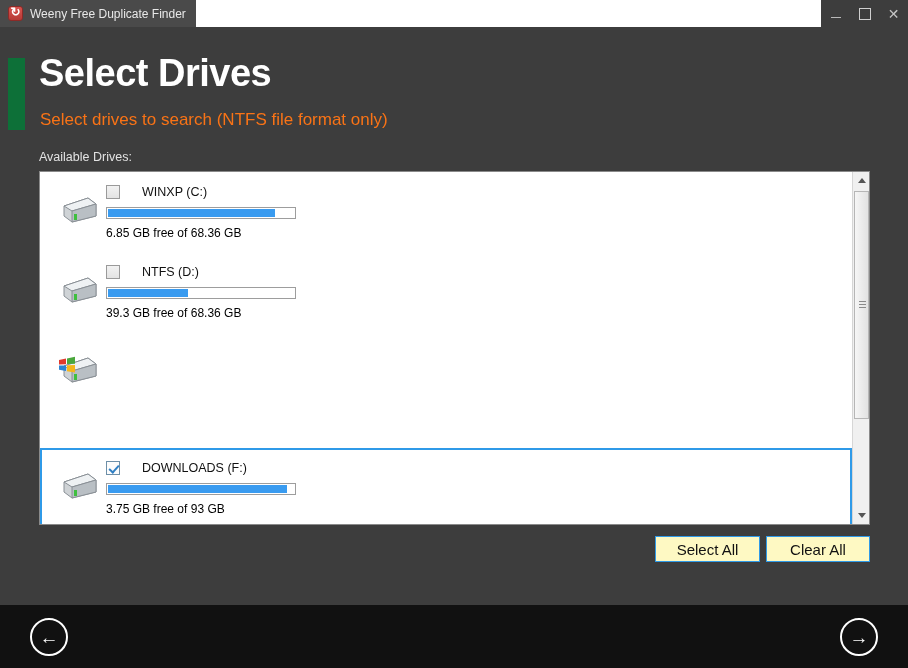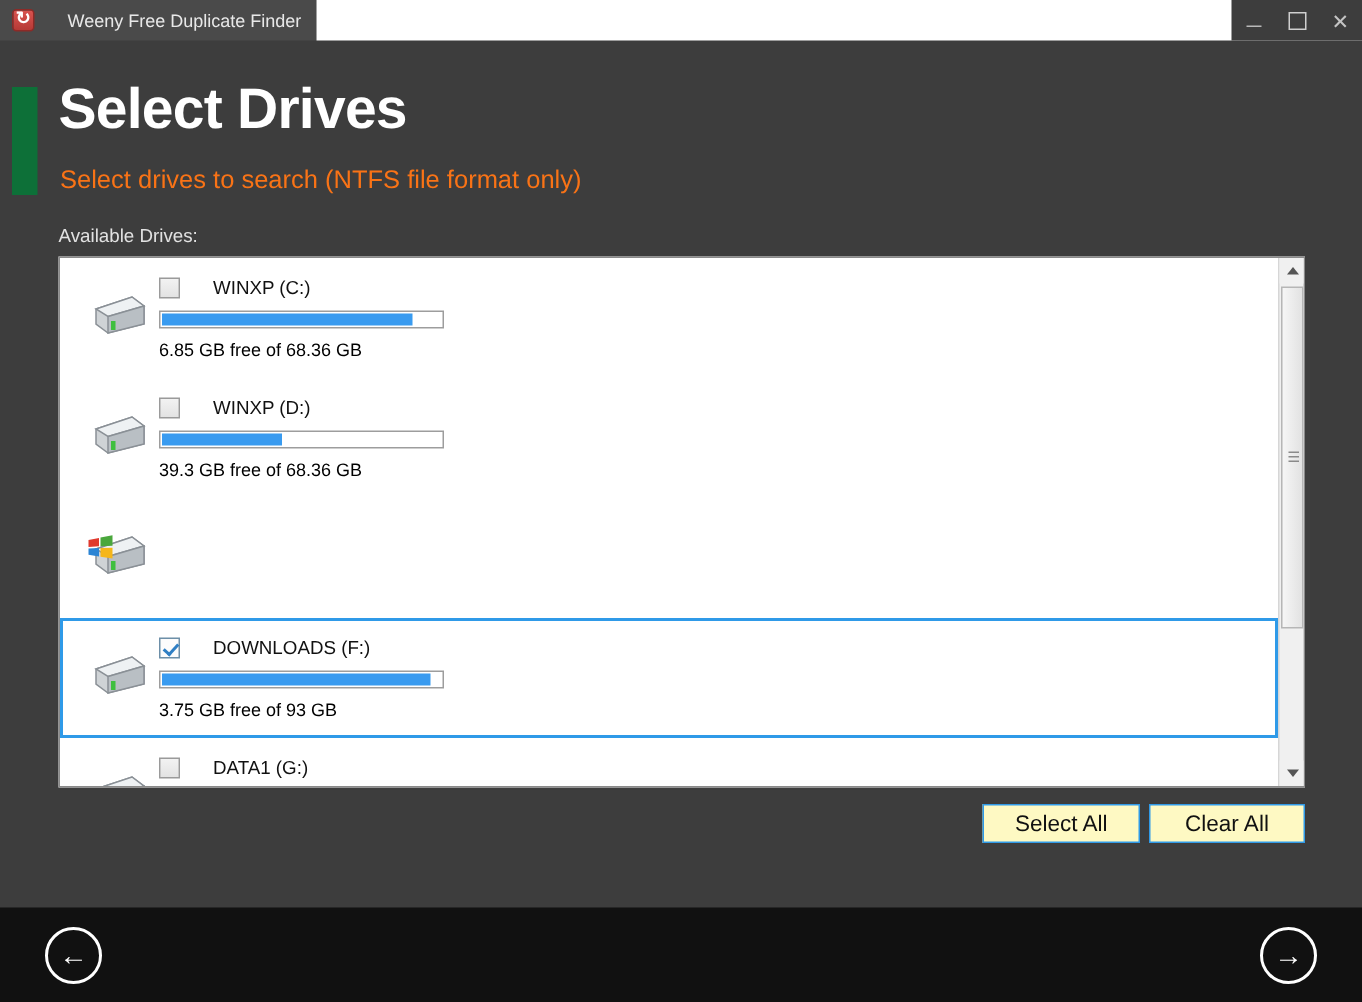--- a/index.html
+++ b/index.html
@@ -10,21 +10,21 @@
     overflow: hidden;
   }
 
   
   .titlebar {
     position: absolute; left: 0; top: 0; width: 908px; height: 27px;
     background: #3d3d3d;
     display: flex; align-items: stretch;
   }
   .title-tab {
-    display: flex; align-items: center; gap: 22px;
+    display: flex; align-items: center; gap: 7px;
     padding: 0 10px 0 8px;
     height: 27px;
     background: #4a4a4a;
     color: #e8e8e8;
     font-size: 12px;
     justify-content: space-between;
   }
   .app-icon {
     width: 15px; height: 15px; border-radius: 3px;
     background: linear-gradient(#d9534f, #b63a36);
@@ -87,21 +87,21 @@
   .list-viewport {
     position: absolute; left: 0; top: 0; right: 17px; bottom: 0;
     overflow: hidden;
   }
   .drive-row {
     position: relative;
     height: 80px;
     padding: 8px 0 0 0;
     border: 2px solid transparent;
   }
-  .drive-row.selected { border-color: #2f9ae8; }
+  .drive-row.selected { border-color: #2f9ae8; margin-top: 36px; }
   .drive-icon {
     position: absolute; left: 16px; top: 20px;
     width: 40px; height: 32px;
   }
   .drive-body { margin-left: 64px; }
   .row-head { display: flex; align-items: center; height: 19px; }
   .chk {
     width: 14px; height: 14px; flex: none;
     border: 1px solid #9a9a9a;
     background: linear-gradient(#f2f2f2, #e3e3e3);
@@ -227,21 +227,21 @@
         <div class="drive-icon"><svg viewBox="0 0 40 32" width="40" height="32">
     <path d="M6 12 L30 4 L38 10 L38 22 L14 28 L6 22 Z" fill="#cfd3d6" stroke="#8a9096" stroke-width="1"></path>
     <path d="M6 12 L30 4 L38 10 L14 17 Z" fill="#eef1f3" stroke="#8a9096" stroke-width="1"></path>
     <path d="M14 17 L38 10 L38 22 L14 28 Z" fill="#b9bfc4" stroke="#8a9096" stroke-width="1"></path>
     <rect x="16" y="20" width="3" height="6" fill="#3fbf3f"></rect>
 
   </svg></div>
         <div class="drive-body">
           <div class="row-head">
             <div class="chk"></div>
-            <div class="drive-name">WINXP (D:)</div>
+            <div class="drive-name">NTFS (D:)</div>
           </div>
           <div class="usage-bar">
             <div class="usage-fill" style="width: 43%;"></div>
           </div>
           <div class="usage-text">39.3 GB free of 68.36 GB</div>
         </div>
       </div>
       <div class="drive-row">
         <div class="drive-icon"><svg viewBox="0 0 40 32" width="40" height="32">
     <path d="M6 12 L30 4 L38 10 L38 22 L14 28 L6 22 Z" fill="#cfd3d6" stroke="#8a9096" stroke-width="1"></path>

